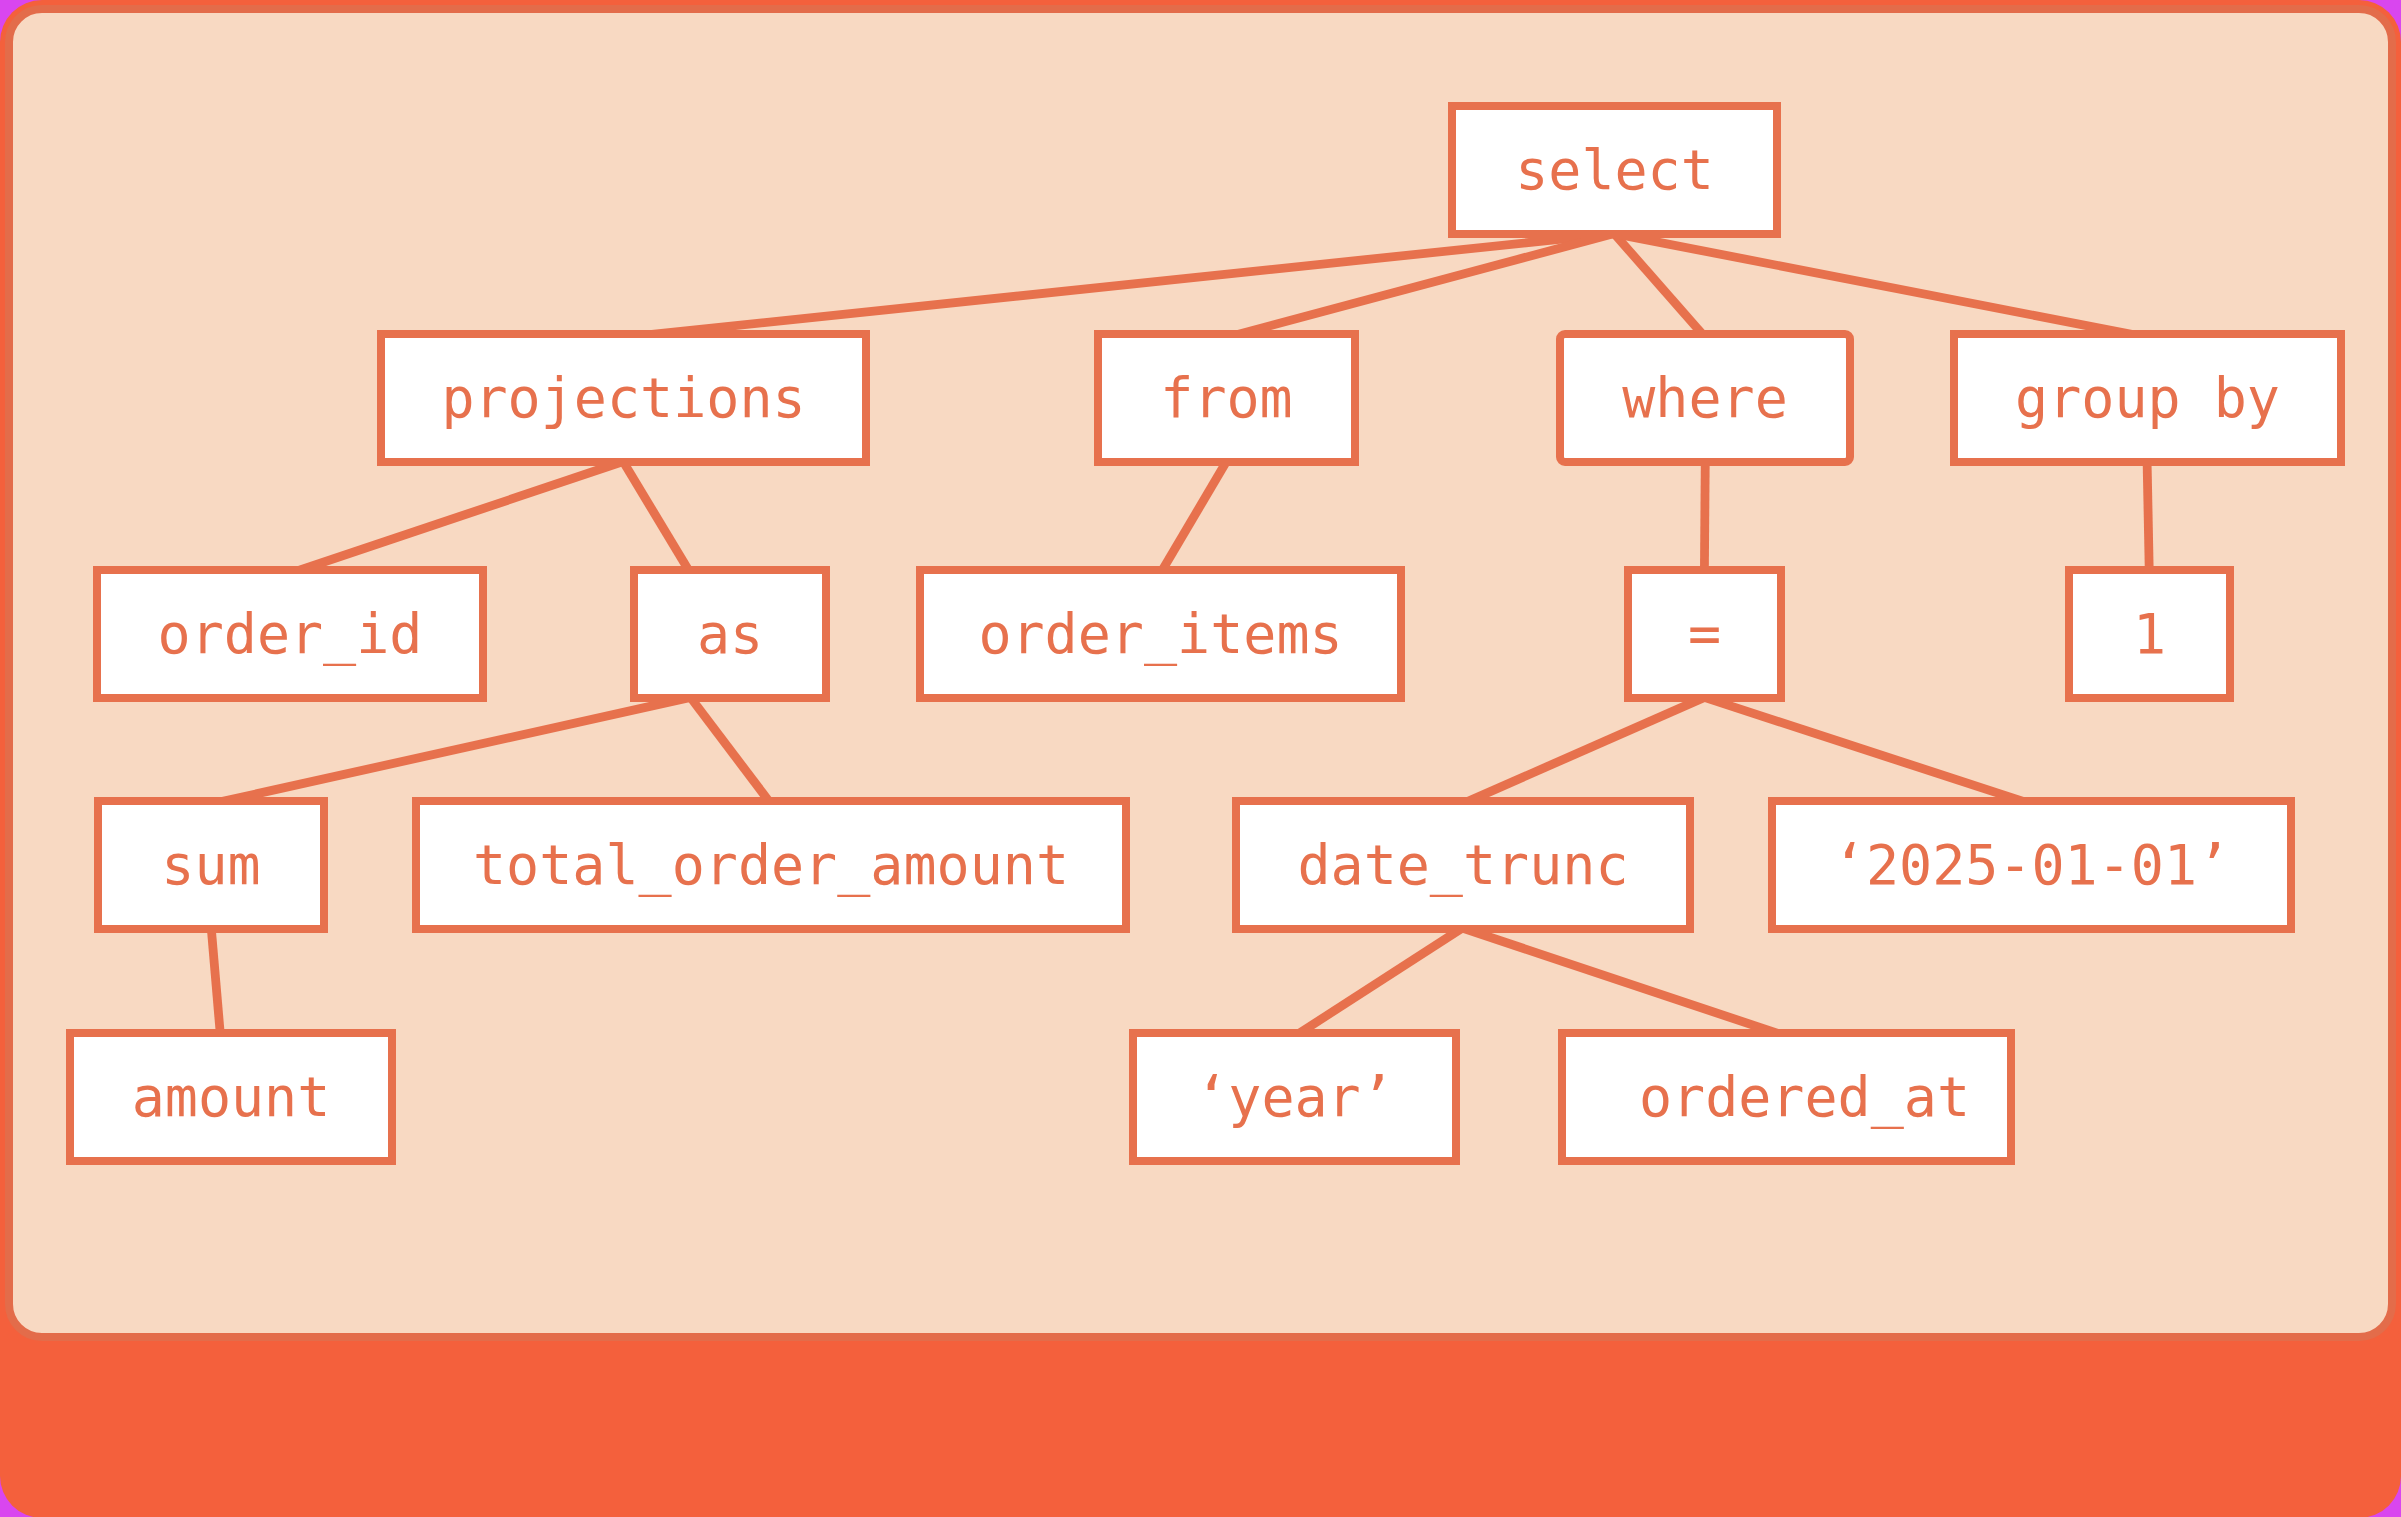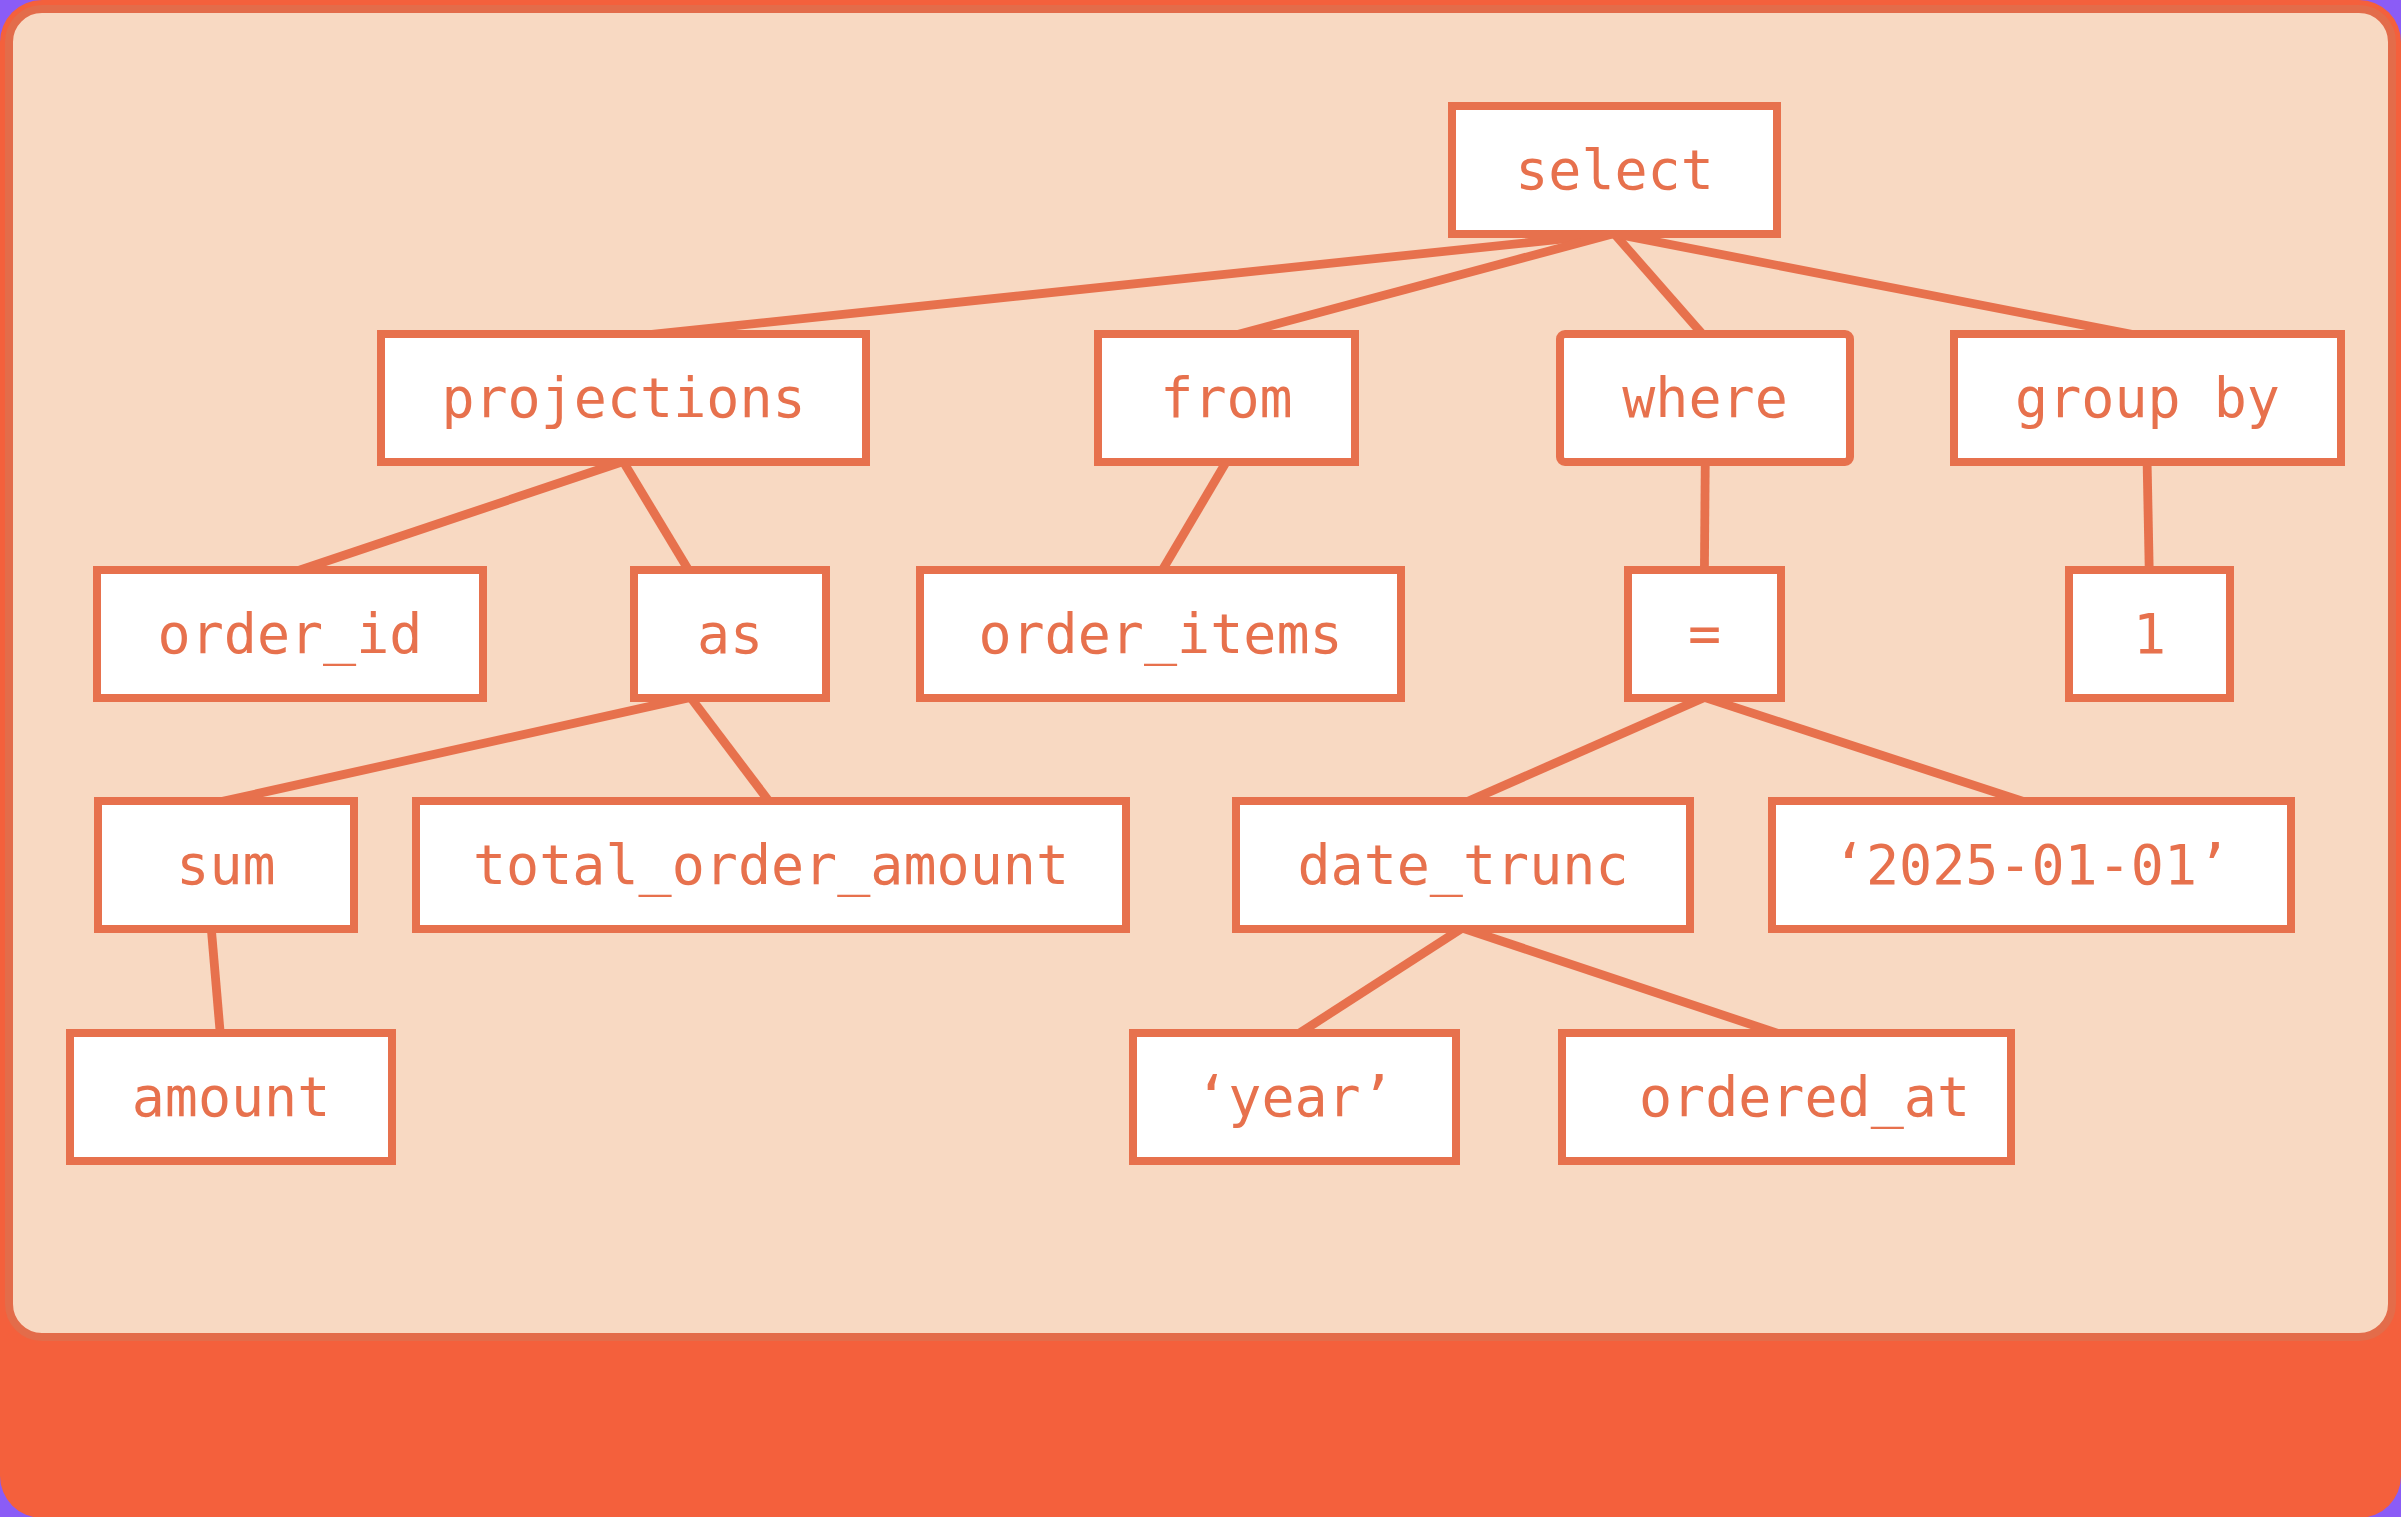--- a/index.html
+++ b/index.html
@@ -7,21 +7,21 @@
     padding: 0;
     background: #000000;
     width: 2401px;
     height: 1518px;
     overflow: hidden;
   }
   #stage {
     position: relative;
     width: 2401px;
     height: 1518px;
-    background: #8b5cf6;
+    background: #d946ef;
   }
   .card {
     position: absolute;
     inset: 0;
     background: var(--card, #F4603C);
     border-radius: 42px;
   }
   .panel {
     position: absolute;
     left: 5.3px;
@@ -114,21 +114,21 @@
       <div class="node" style="left: 1448px; top: 102px; width: 333px; height: 136px;">select</div>
       <div class="node" style="left: 377px; top: 330px; width: 493px; height: 136px;">projections</div>
       <div class="node" style="left: 1094px; top: 330px; width: 265px; height: 136px;">from</div>
       <div class="node" style="left: 1556px; top: 330px; width: 298px; height: 136px; border-radius: 9px;">where</div>
       <div class="node" style="left: 1950px; top: 330px; width: 395px; height: 136px;">group by</div>
       <div class="node" style="left: 93px; top: 566px; width: 394px; height: 136px;">order_id</div>
       <div class="node" style="left: 591px; top: 566px; width: 200px; height: 136px; margin-left: 39px;">as</div>
       <div class="node" style="left: 916px; top: 566px; width: 489px; height: 136px;">order_items</div>
       <div class="node" style="left: 1624px; top: 566px; width: 161px; height: 136px;">=</div>
       <div class="node" style="left: 2065px; top: 566px; width: 169px; height: 136px;">1</div>
-      <div class="node" style="left: 94px; top: 797px; width: 264px; height: 136px;">sum</div>
+      <div class="node" style="left: 94px; top: 797px; width: 234px; height: 136px;">sum</div>
       <div class="node" style="left: 412px; top: 797px; width: 718px; height: 136px;">total_order_amount</div>
       <div class="node" style="left: 1232px; top: 797px; width: 462px; height: 136px;">date_trunc</div>
       <div class="node" style="left: 1768px; top: 797px; width: 527px; height: 136px;">‘2025-01-01’</div>
       <div class="node" style="left: 66px; top: 1029px; width: 330px; height: 136px;">amount</div>
       <div class="node" style="left: 1129px; top: 1029px; width: 331px; height: 136px;">‘year’</div>
       <div class="node" style="left: 1558px; top: 1029px; width: 457px; height: 136px; padding-left: 36px;">ordered_at</div>
     </div>
 
 
 </div>

